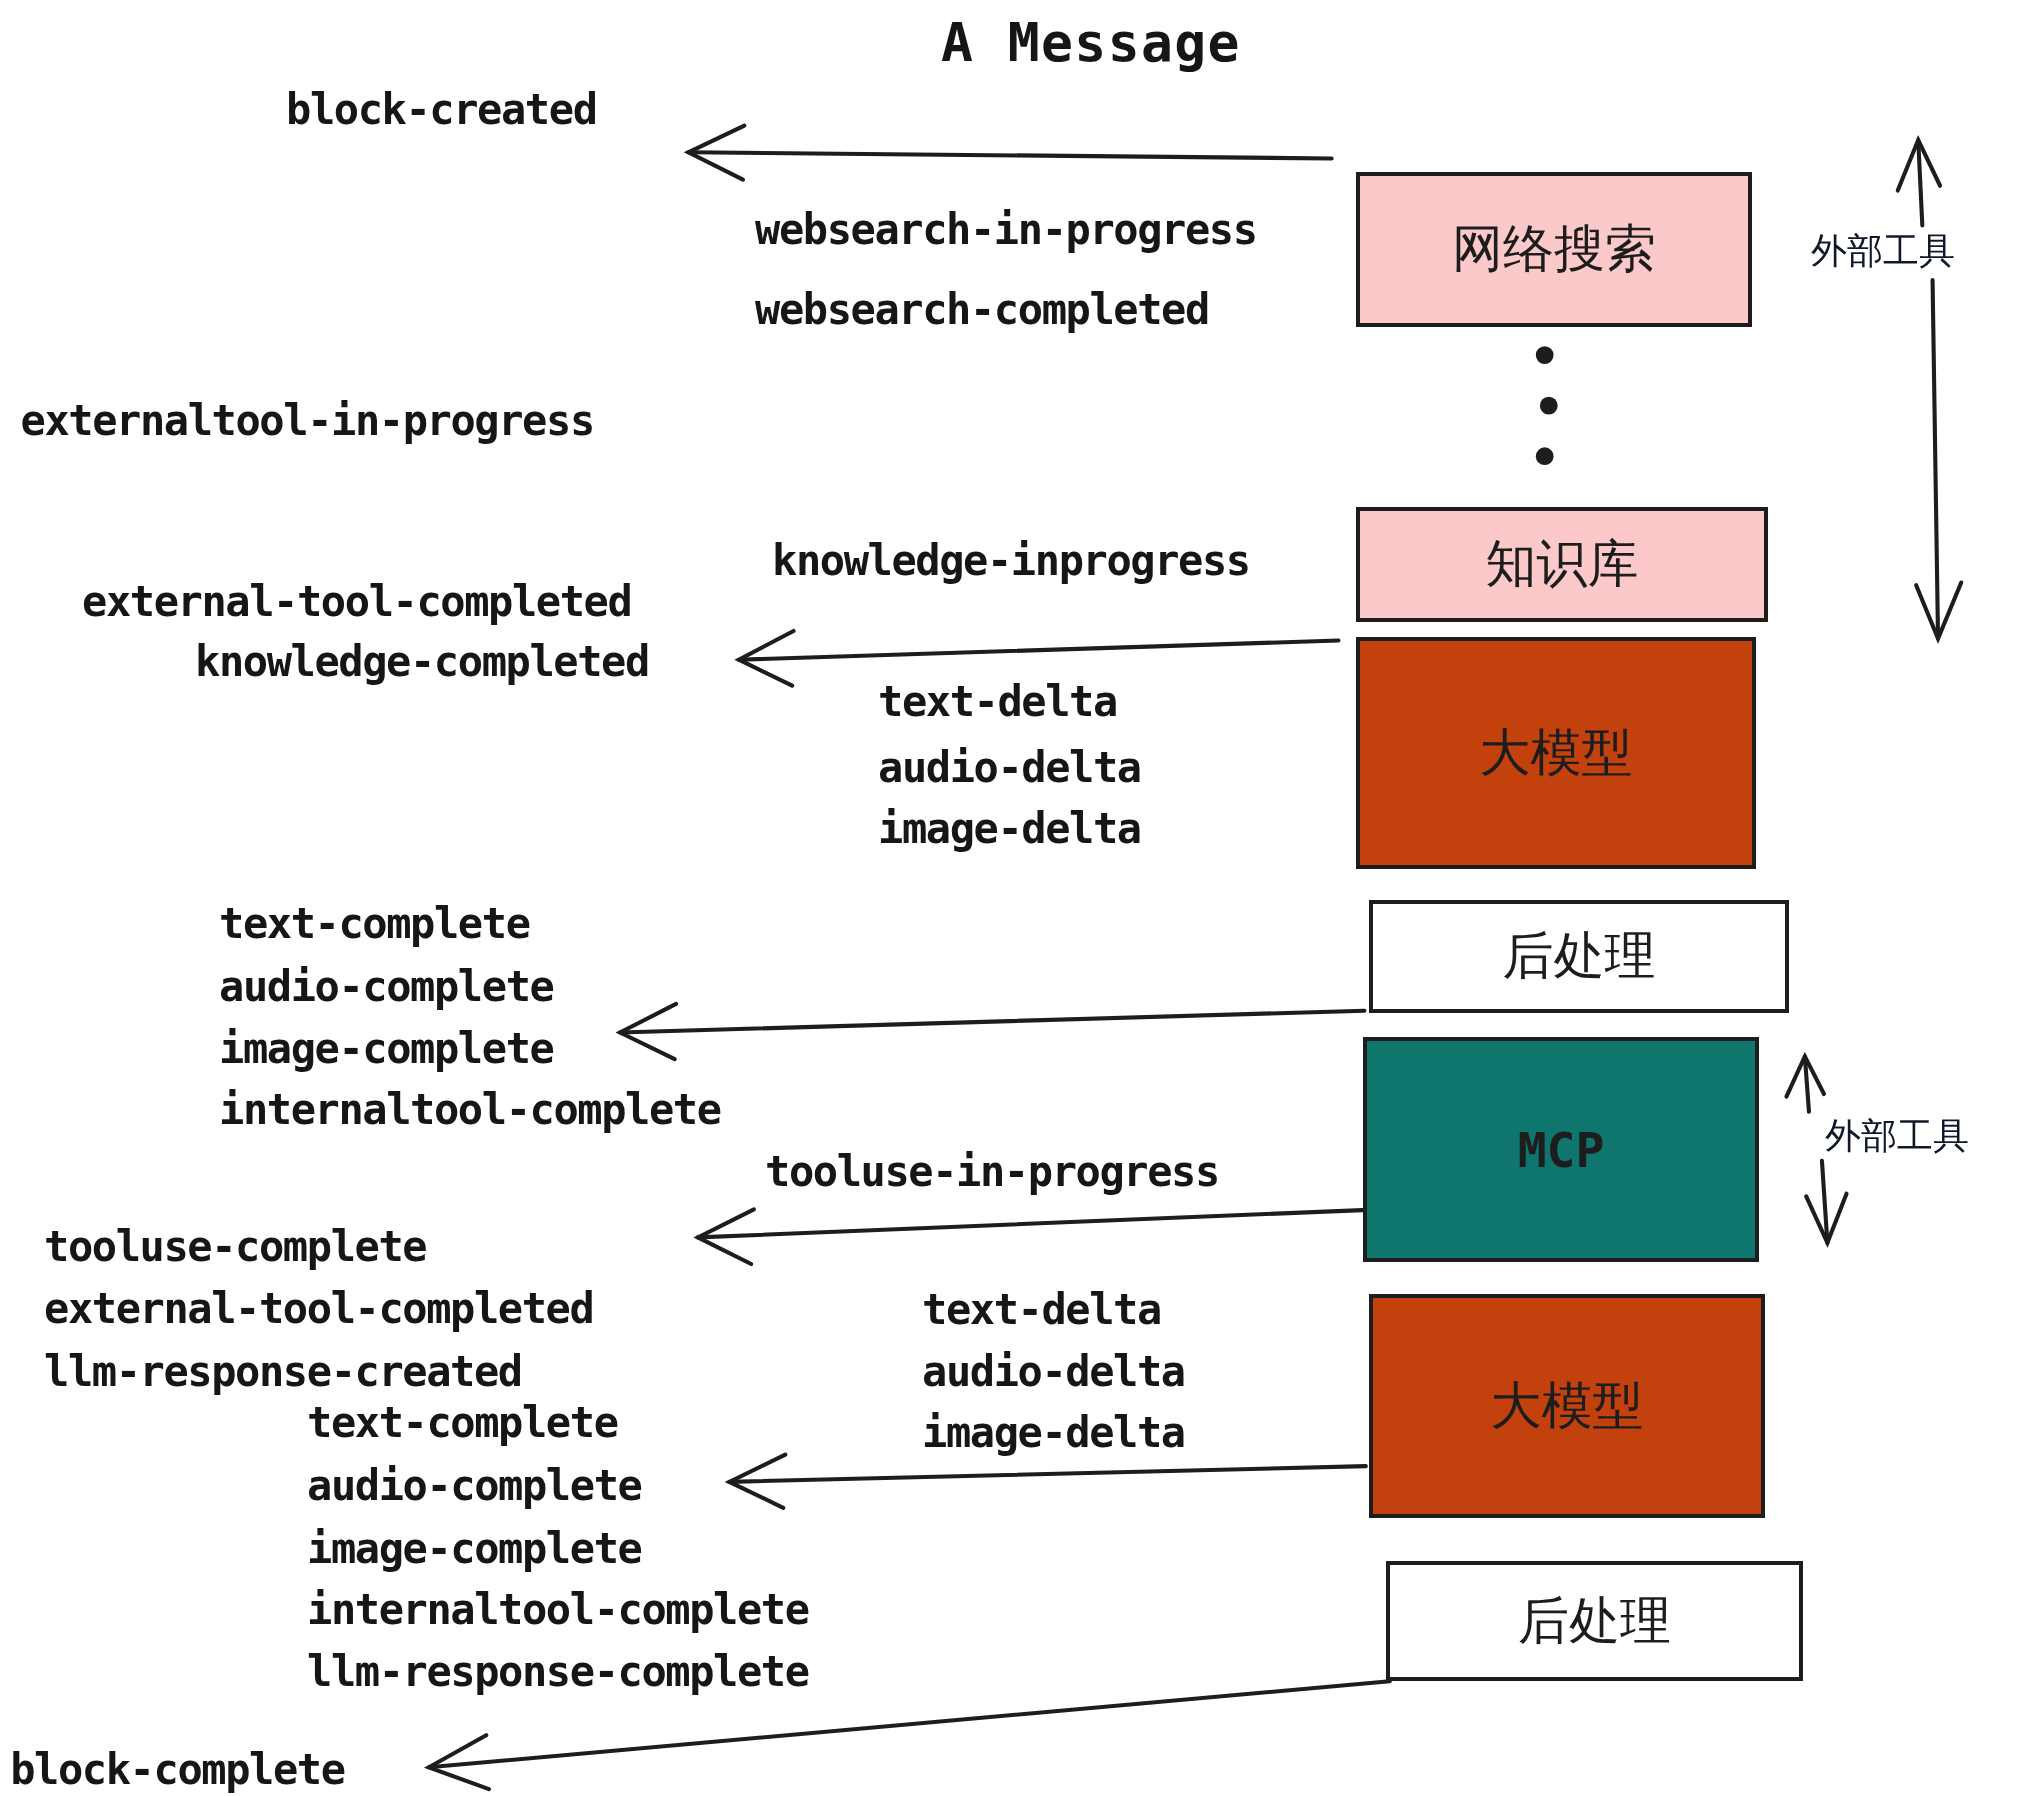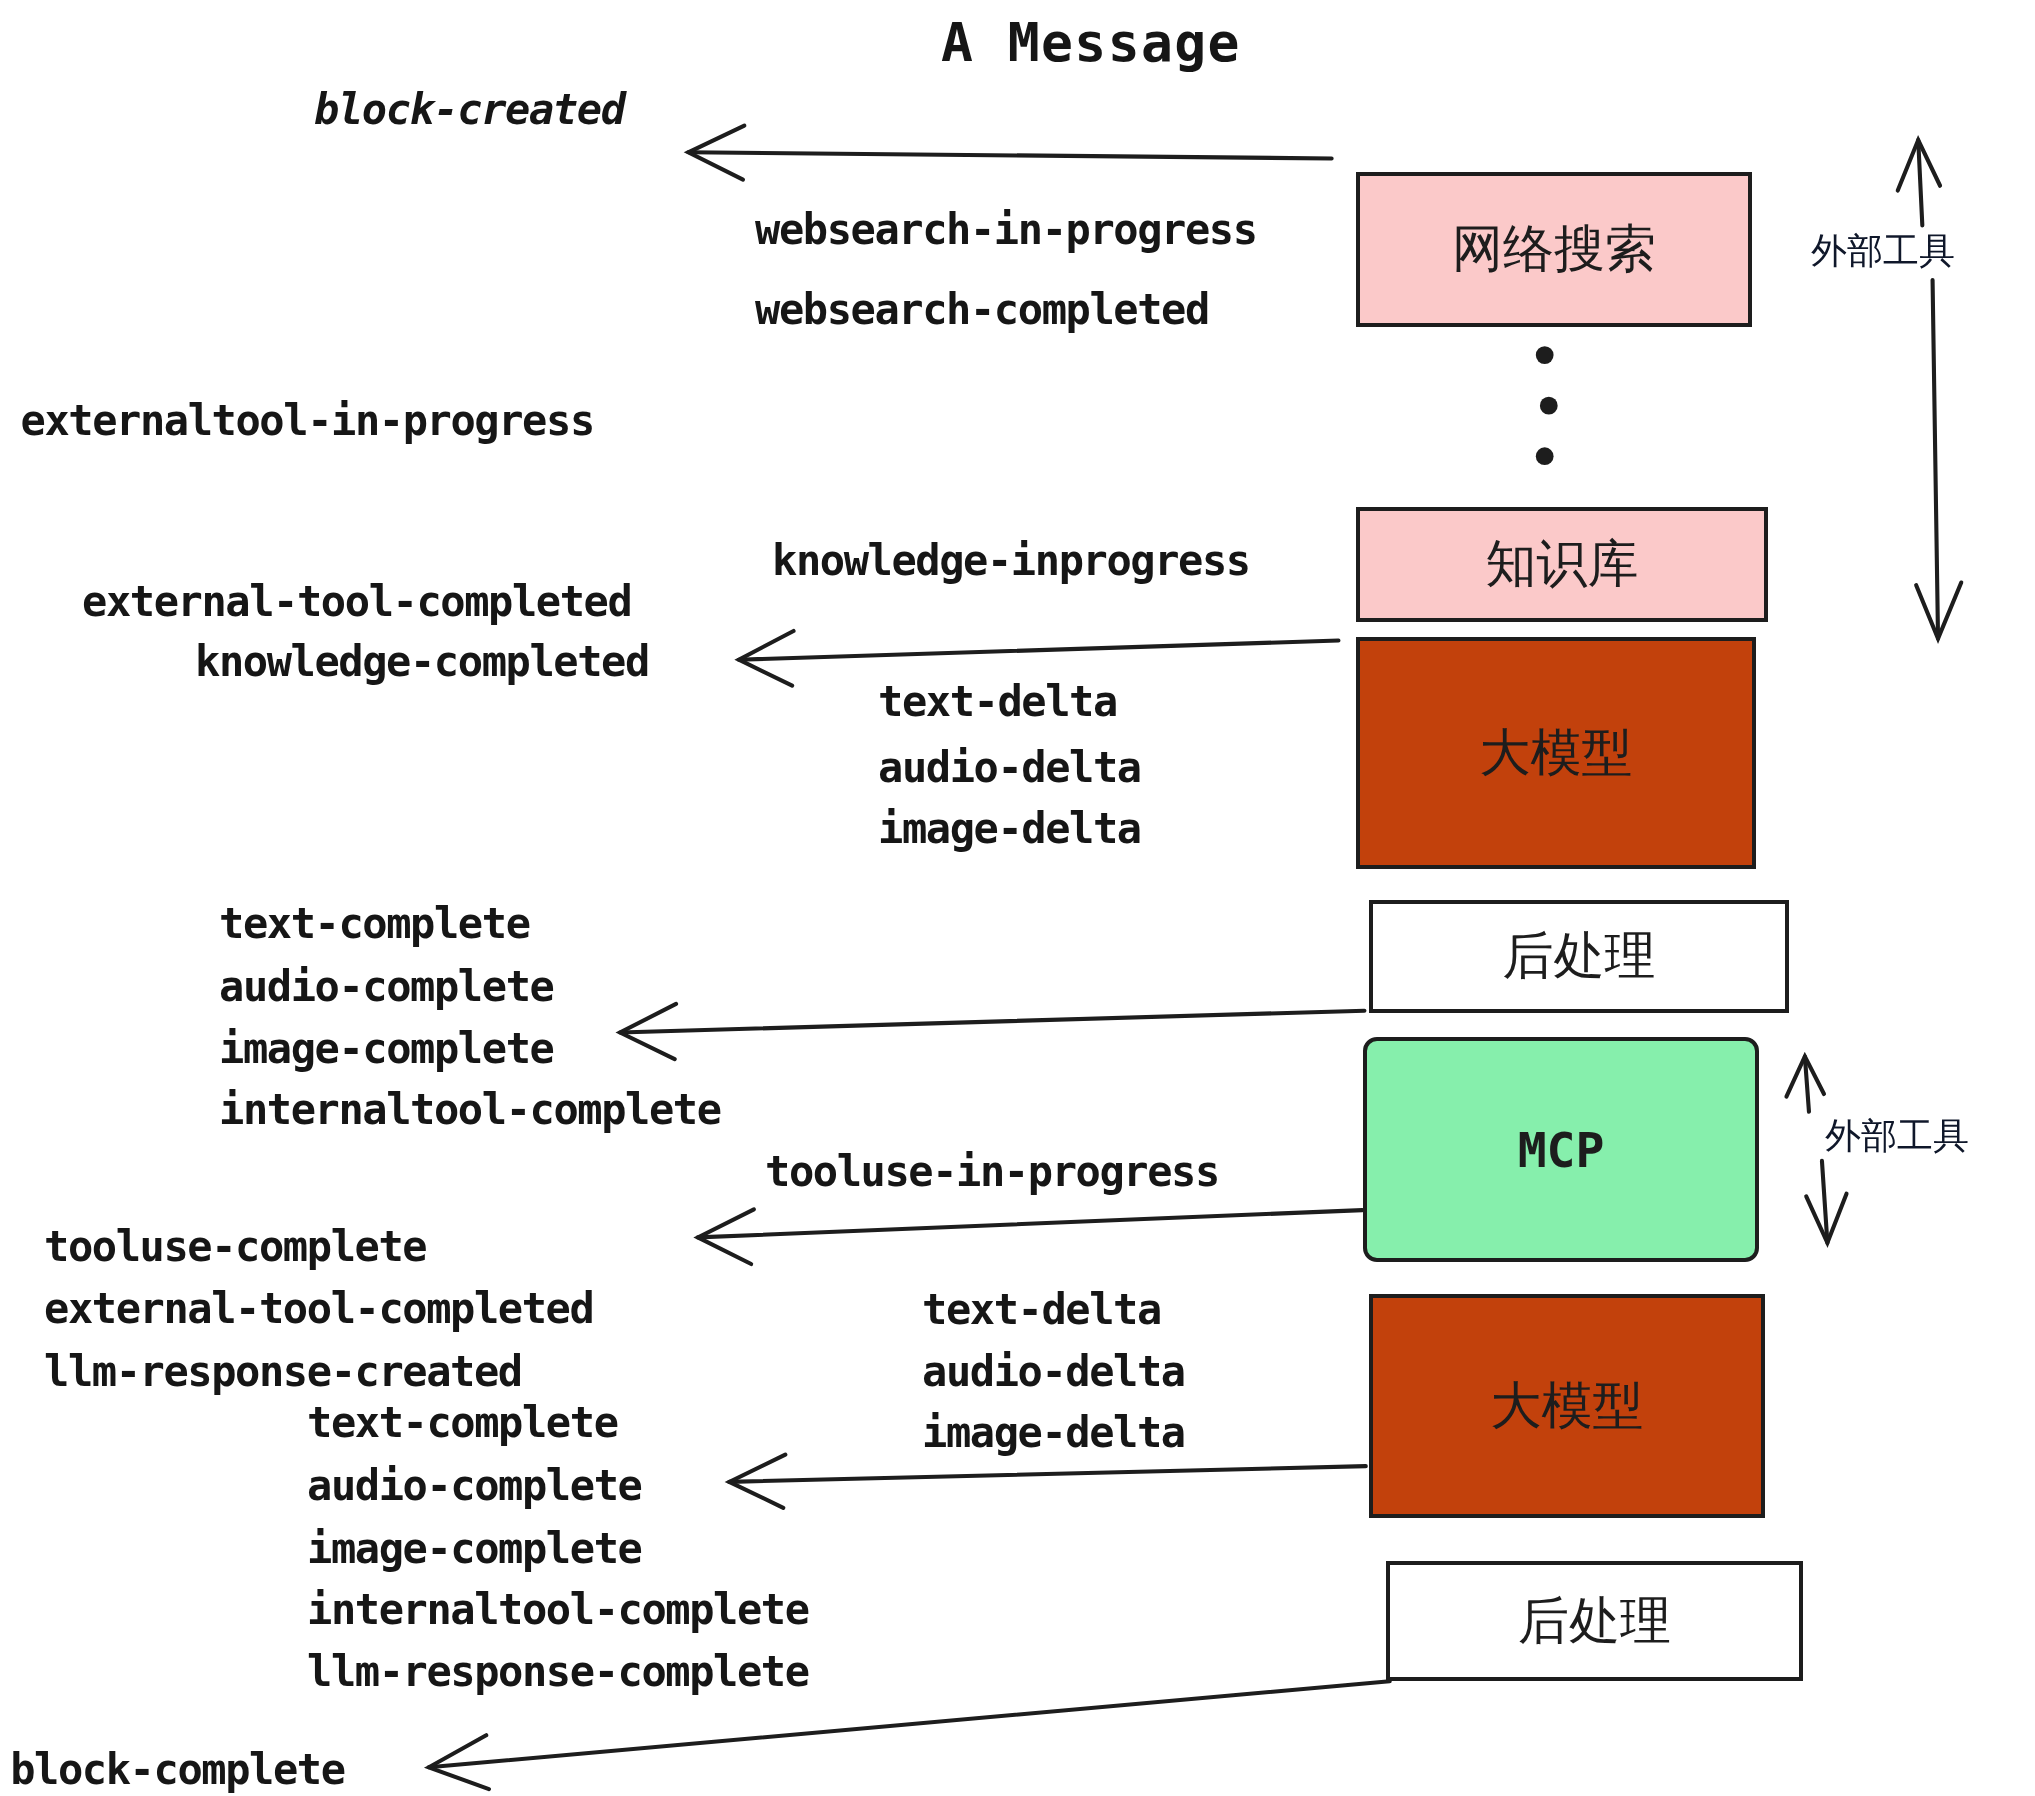--- a/index.html
+++ b/index.html
@@ -47,21 +47,21 @@
     color:#1d1d1d;
     white-space:nowrap;
   }
   .box.mcp span{
     font-family:"DejaVu Sans Mono", monospace;
     font-size:48px;
     font-weight:bold;
   }
   .pink{background:#fbc9c9;}
   .green{background:#c2410c;}
-  .yellow{background:#86efac;border-radius:14px;}
+  .yellow{background:#0f766e;}
   .white{background:#ffffff;}
   .side-label{
     position:absolute;
     transform:translateY(-50%);
     font-family:"DejaVu Sans", "Liberation Sans", sans-serif;
     font-size:36px;
     font-weight:500;
     white-space:nowrap;
     color:#0f172a;
     z-index:2;
@@ -126,21 +126,21 @@
 
     <g fill="#1d1d1d">
       <circle cx="2262" cy="520" r="13"></circle>
       <circle cx="2268" cy="594" r="13"></circle>
       <circle cx="2262" cy="668" r="13"></circle>
     </g>
   </svg>
 
   <div class="title" style="left:1091px; top:42px;">A Message</div>
 
-  <div class="evt" style="left:314px;  top:109px;font-style:italic;">block-created</div>
+  <div class="evt" style="left:286px;  top:109px;">block-created</div>
   <div class="evt" style="left:755px; top:229px;">websearch-in-progress</div>
   <div class="evt" style="left:755px; top:309px;">websearch-completed</div>
   <div class="evt" style="left:20.5px;   top:420px;">externaltool-in-progress</div>
   <div class="evt" style="left:772px; top:560px;">knowledge-inprogress</div>
   <div class="evt" style="left:82px;  top:601px;">external-tool-completed</div>
   <div class="evt" style="left:195px;  top:661px;">knowledge-completed</div>
   <div class="evt" style="left:878px; top:701px;">text-delta</div>
   <div class="evt" style="left:878px; top:767px;">audio-delta</div>
   <div class="evt" style="left:878px; top:828px;">image-delta</div>
   <div class="evt" style="left:219px;  top:923px;">text-complete</div>

